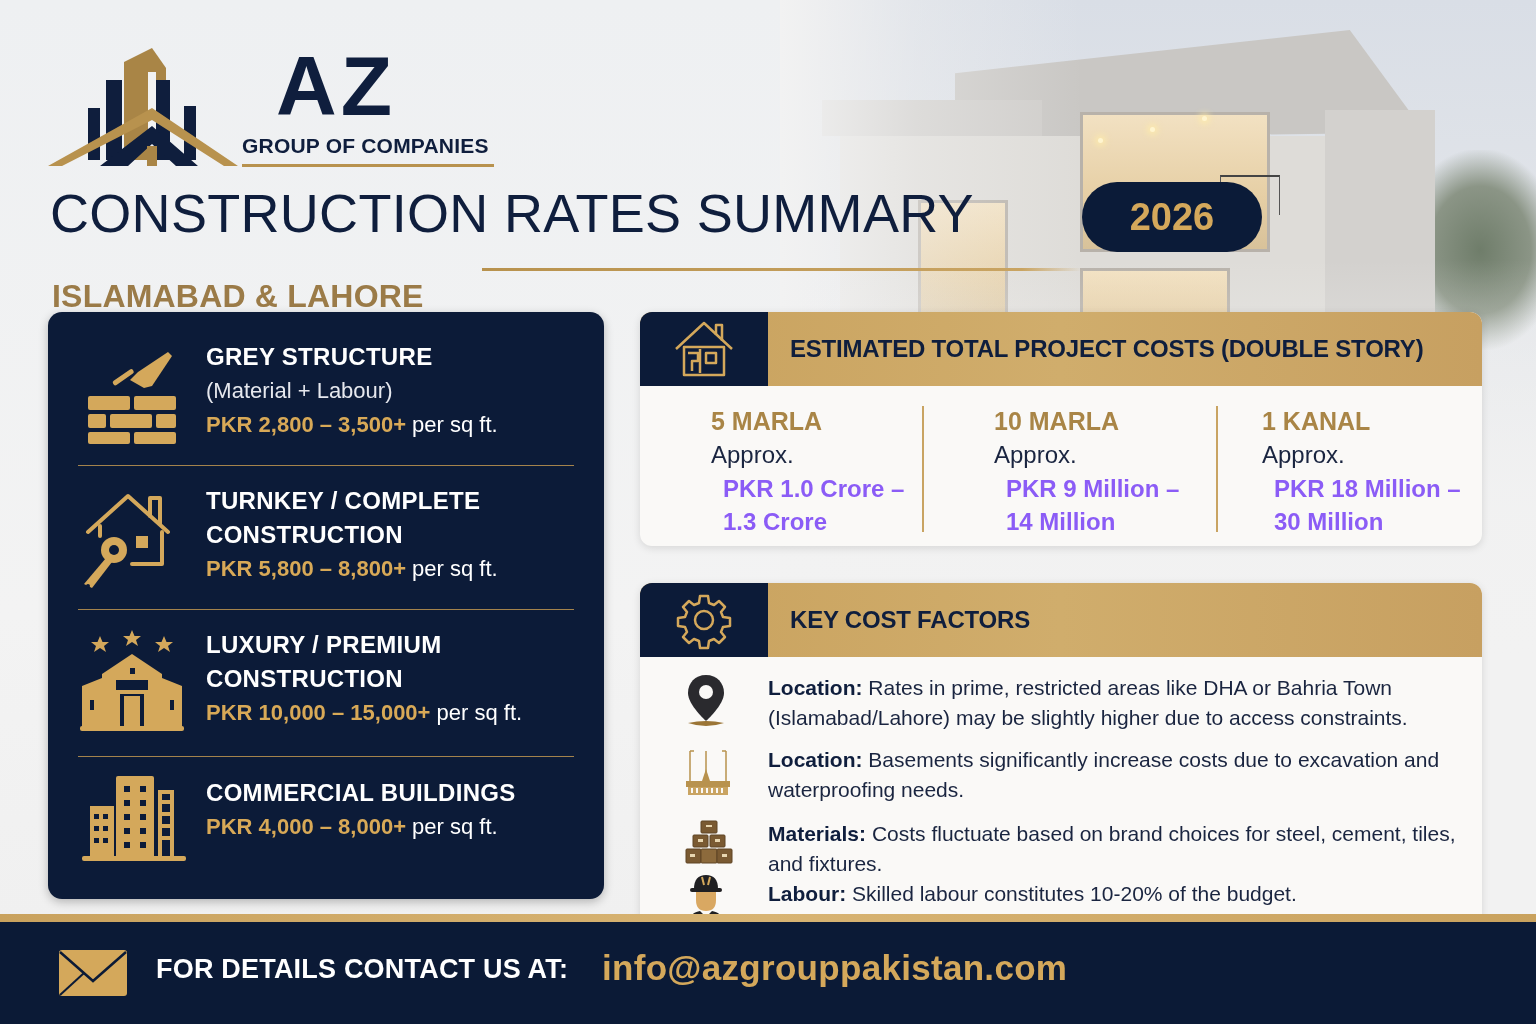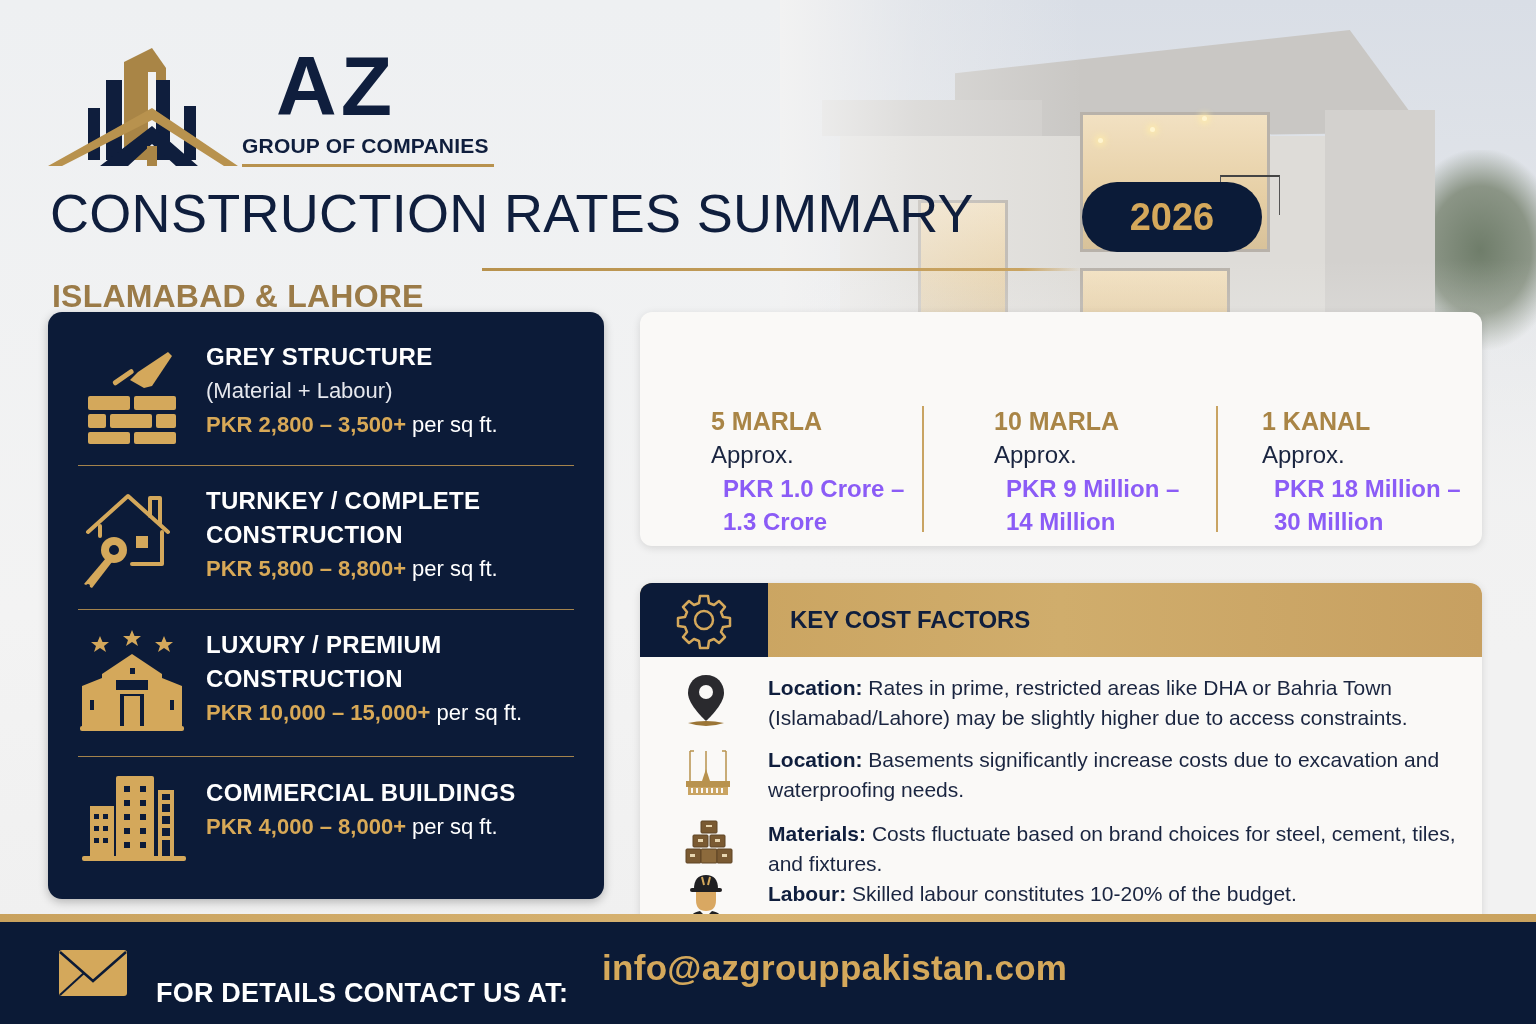--- a/index.html
+++ b/index.html
@@ -67,21 +67,21 @@
   .factors-card { position: absolute; left: 640px; top: 583px; width: 842px; height: 352px; background: #faf9f7; border-radius: 12px; box-shadow: 0 2px 8px rgba(0,0,0,0.12); overflow: hidden; }
   .factor { position: absolute; left: 0; width: 100%; }
   .factor .ficon { position: absolute; left: 44px; }
   .factor .ftext { position: absolute; left: 128px; width: 700px; font-size: 21px; line-height: 30px; color: #1a2540; }
   .factor .ftext b { color: #0f1e3d; font-weight: 700; }
 
   
   .footer-gold { position: absolute; left: 0; top: 914px; width: 1536px; height: 8px; background: linear-gradient(90deg, #c9a25e, #d8b473 50%, #c9a25e); }
   .footer { position: absolute; left: 0; top: 922px; width: 1536px; height: 102px; background: #0b1a36; }
   .footer .mail { position: absolute; left: 58px; top: 27px; }
-  .footer .label { position: absolute; left: 156px; top: 32px; font-size: 27px; font-weight: 700; color: #ffffff; letter-spacing: 0.2px; margin-top: 24px; }
+  .footer .label { position: absolute; left: 156px; top: 32px; font-size: 27px; font-weight: 700; color: #ffffff; letter-spacing: 0.2px; }
   .footer .email { position: absolute; left: 602px; top: 26px; font-size: 35px; font-weight: 700; color: #d4a85b; letter-spacing: 0.3px; }
 </style>
 </head>
 <body>
 
 <div class="bg-house">
   <div class="sky"></div>
   <div class="tree"></div>
   <div class="roof-top"></div>
   <div class="roof-left"></div>
@@ -230,20 +230,35 @@
       </g>
     </svg>
     <div class="text">
       <div class="rate-title">COMMERCIAL BUILDINGS</div>
       <div class="rate-price"><span class="amt">PKR 4,000 – 8,000+</span> <span>per sq ft.</span></div>
     </div>
   </div>
 </div>
 
 <div class="cost-card">
+  <div class="card-header">
+    <div class="icon-box">
+      <svg width="64" height="60" viewBox="0 0 64 60">
+        <g fill="none" stroke="#d4a85b" stroke-width="2.5" stroke-linejoin="round">
+          <polyline points="4,30 32,4 60,30"></polyline>
+          <polyline points="44,16 44,6 50,6 50,22"></polyline>
+          <rect x="12" y="28" width="40" height="28"></rect>
+          <path d="M16,34 h10 v8 h-6 v10"></path>
+          <rect x="34" y="34" width="10" height="10"></rect>
+          <path d="M28,30 v24"></path>
+        </g>
+      </svg>
+    </div>
+    <div class="htitle">ESTIMATED TOTAL PROJECT COSTS (DOUBLE STORY)</div>
+  </div>
   <div class="cost-cols">
     <div class="cost-col" style="left:71px;">
       <div class="size">5 MARLA</div>
       <div class="approx">Approx.</div>
       <div class="range">PKR 1.0 Crore –</div>
       <div class="range">1.3 Crore</div>
     </div>
     <div class="col-div" style="left:282px;"></div>
     <div class="cost-col" style="left:354px;">
       <div class="size">10 MARLA</div>

